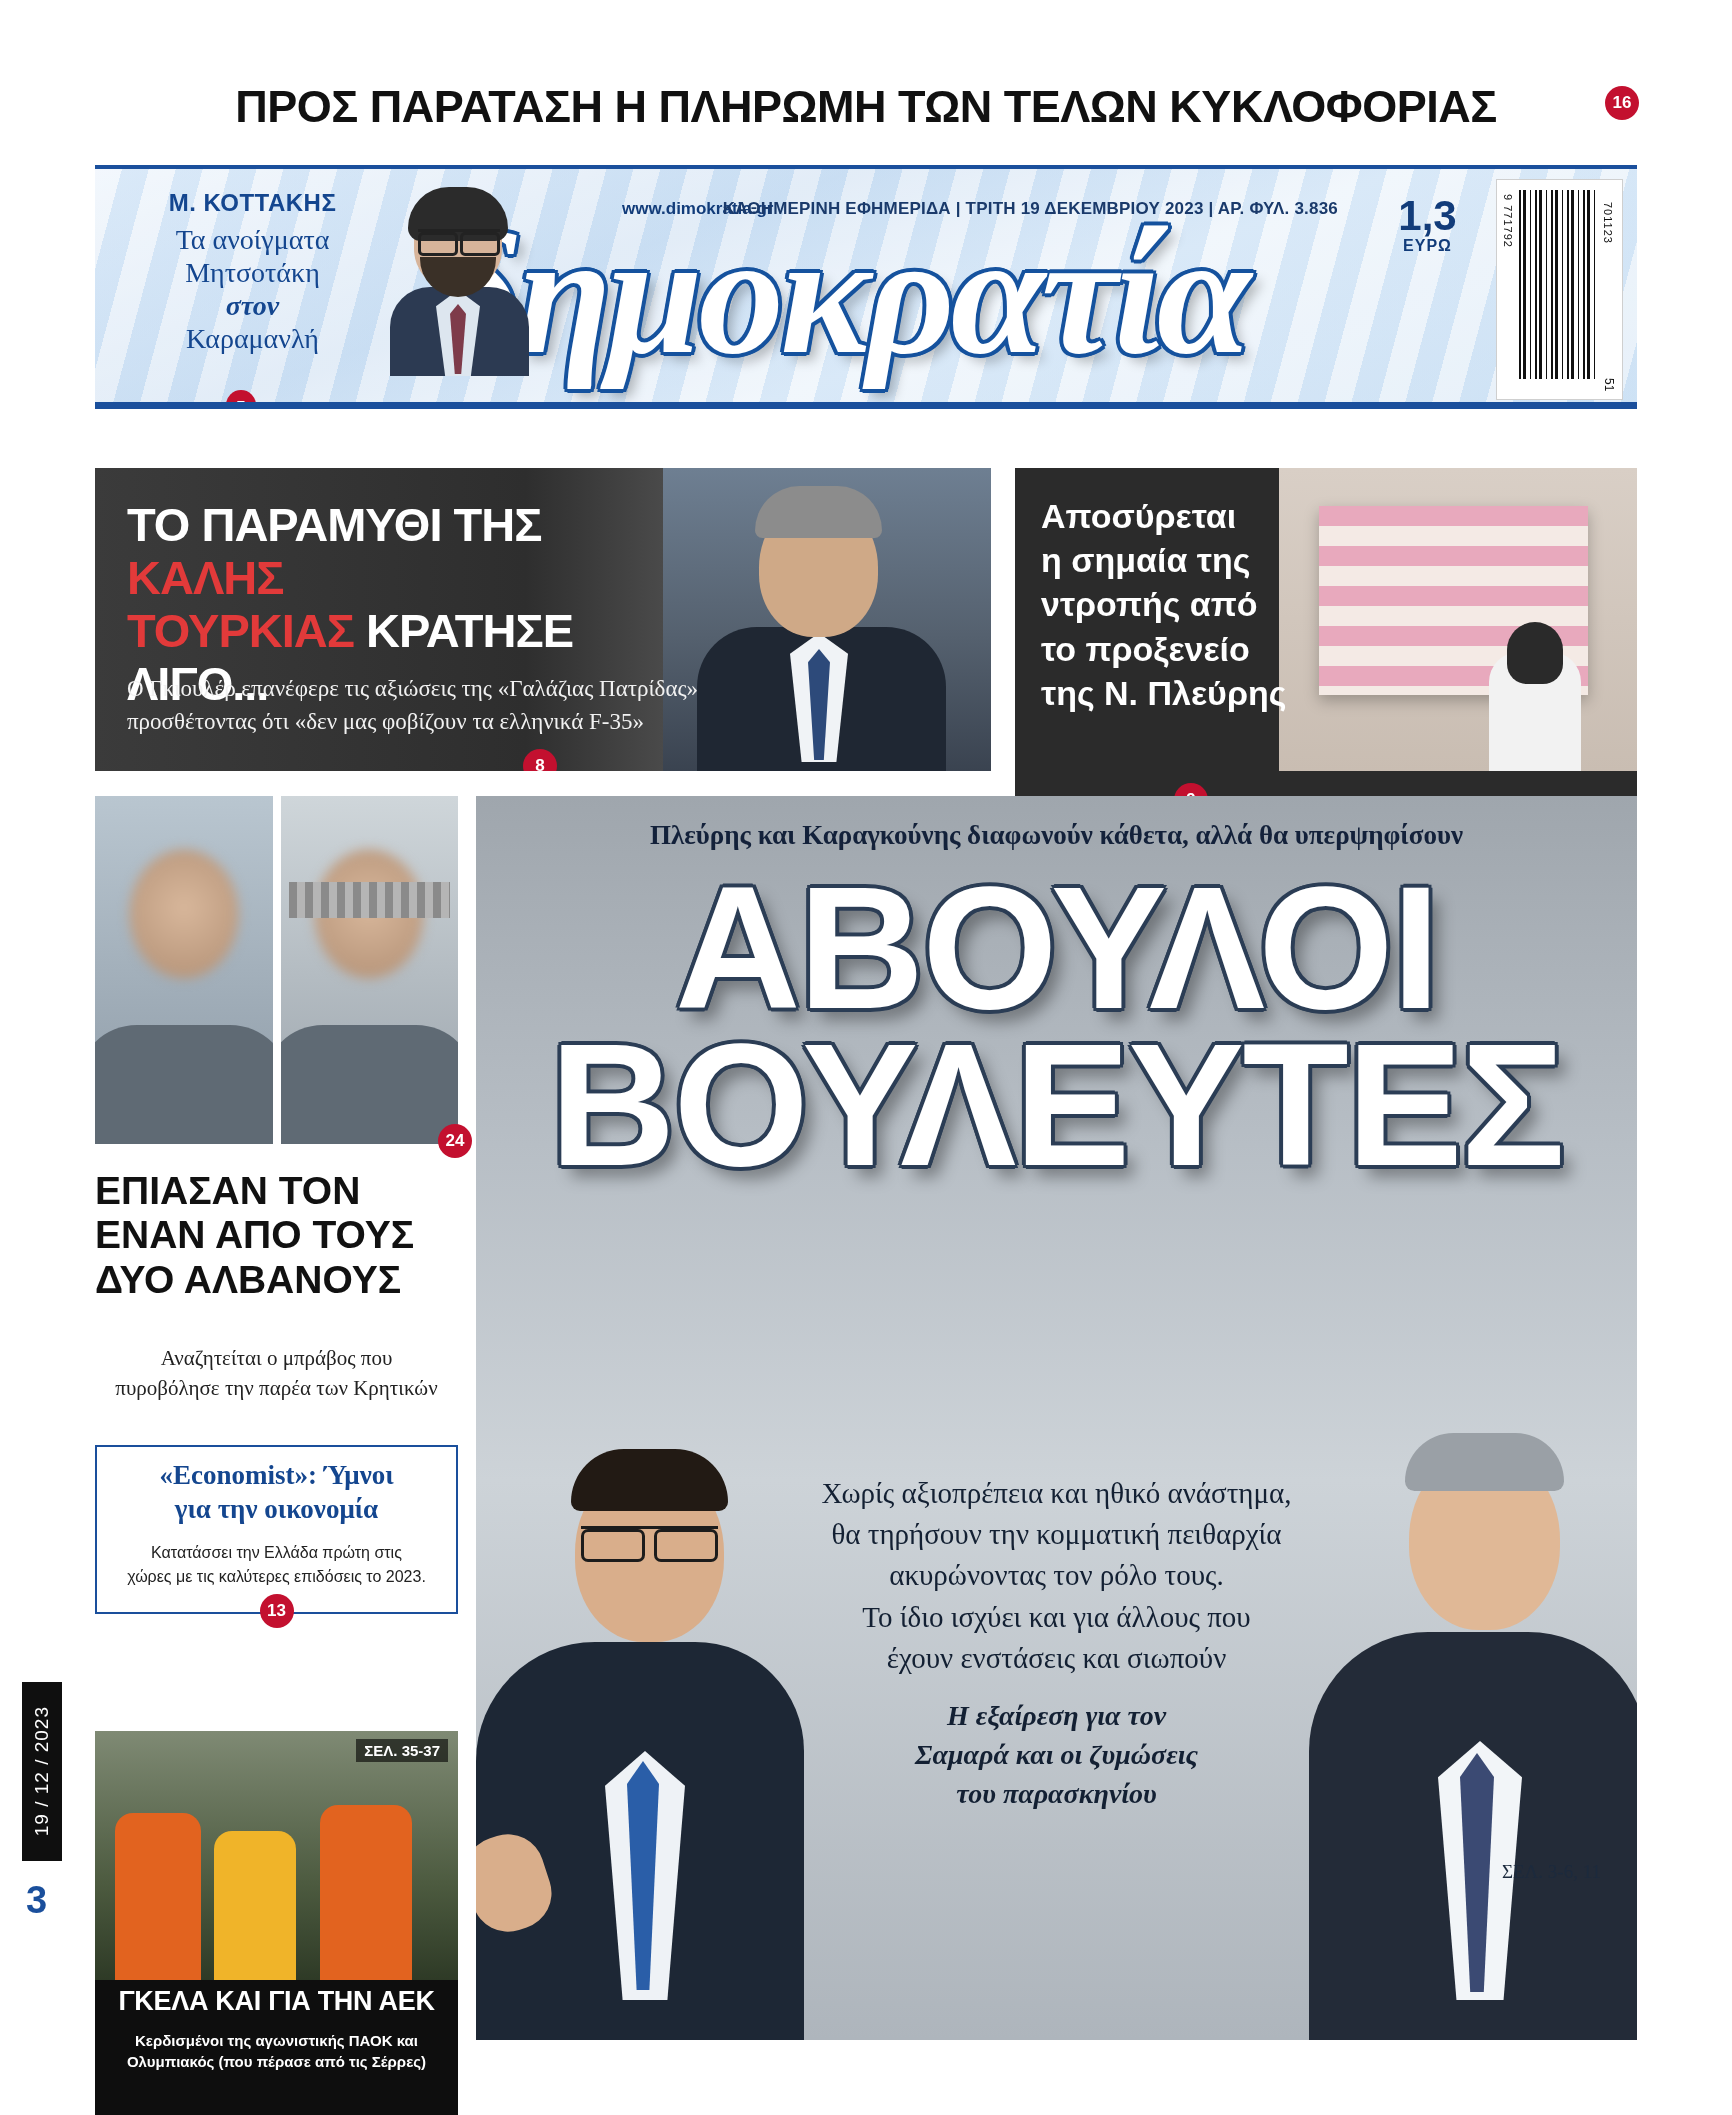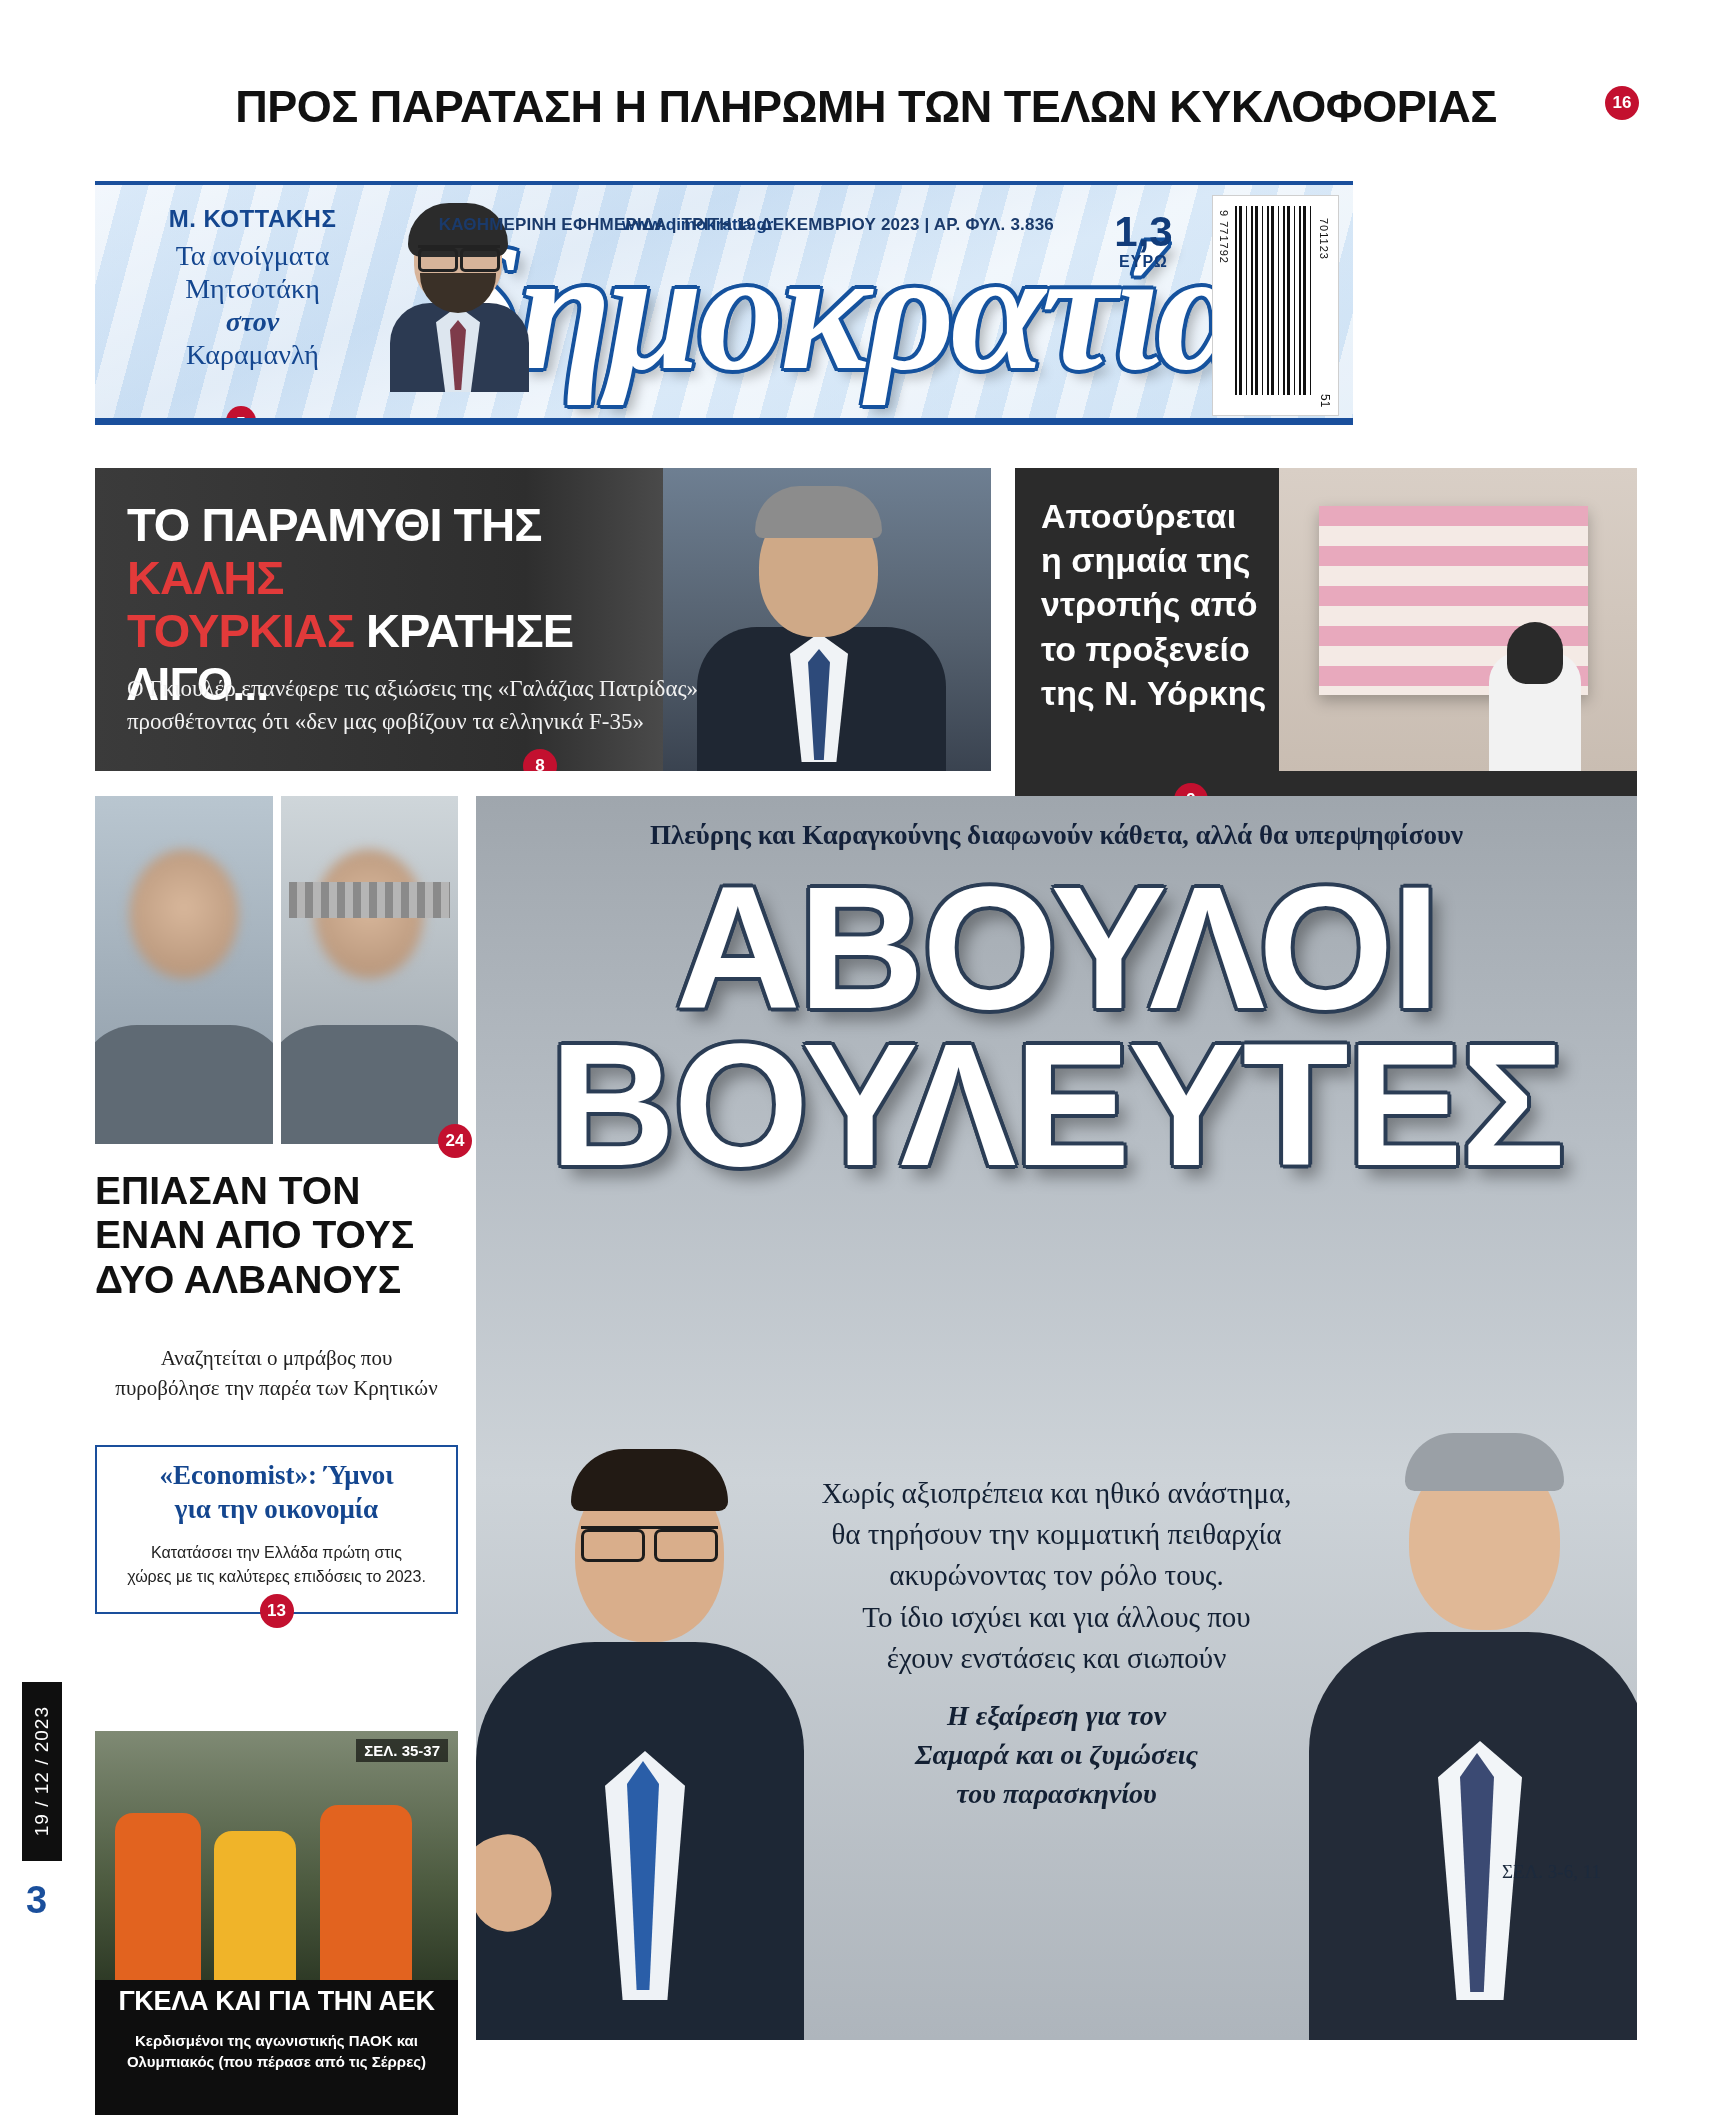--- a/index.html
+++ b/index.html
@@ -22,21 +22,21 @@
   }
   .pagebadge {
     width:34px; height:34px; border-radius:50%; background:#c3102f;
     color:#fff; font-size:17px; font-weight:bold;
     display:flex; align-items:center; justify-content:center;
   }
   .topbar .pagebadge { position:absolute; right:-2px; top:14px; }
 
   
   .masthead {
-    position:absolute; left:95px; top:181px; width:1258px; height:244px;
+    position:absolute; left:95px; top:165px; width:1542px; height:244px;
     background:linear-gradient(160deg,#eaf2fb 0%, #cfe0f2 35%, #e8f1fa 60%, #d6e6f5 100%);
     border-top:4px solid #1a4f9c;
     border-bottom:7px solid #1a4f9c;
     overflow:hidden;
   }
   .mh-stripes {
     position:absolute; inset:0;
     background:repeating-linear-gradient(105deg, rgba(255,255,255,.75) 0 26px, rgba(190,218,244,.65) 26px 52px);
     opacity:.55;
   }
@@ -498,21 +498,21 @@
     <div class="flag"></div>
     <div class="person">
       <div class="hair"></div>
     </div>
   </div>
   <div class="head">
     <div>Αποσύρεται</div>
     <div>η σημαία της</div>
     <div>ντροπής από</div>
     <div>το προξενείο</div>
-    <div>της Ν. Υόρκης</div>
+    <div>της Ν. Πλεύρης</div>
   </div>
   <div class="badge">
     <div class="pagebadge">9</div>
   </div>
 </div>
 
 <div class="mugs">
   <div class="mug one">
     <div class="blurface"></div>
     <div class="body"></div>

